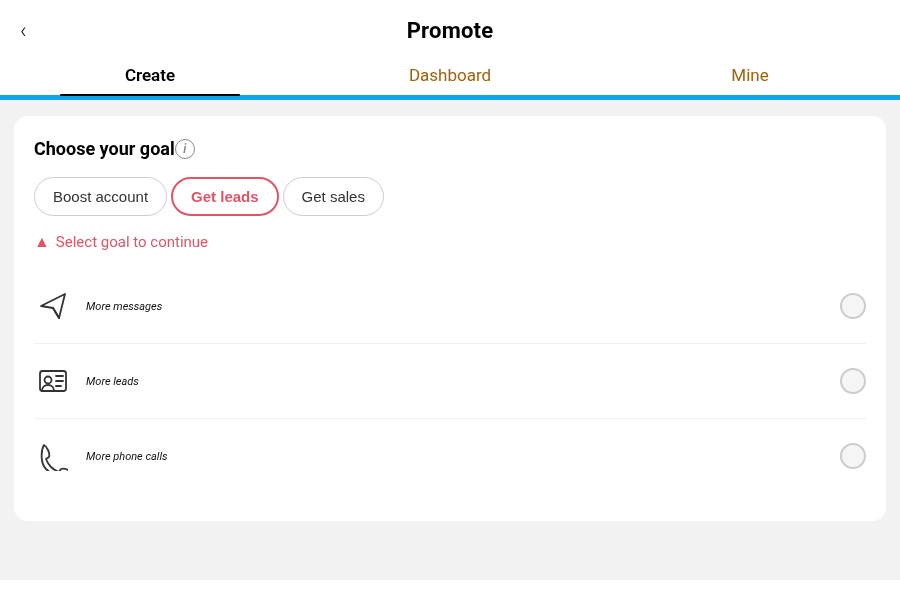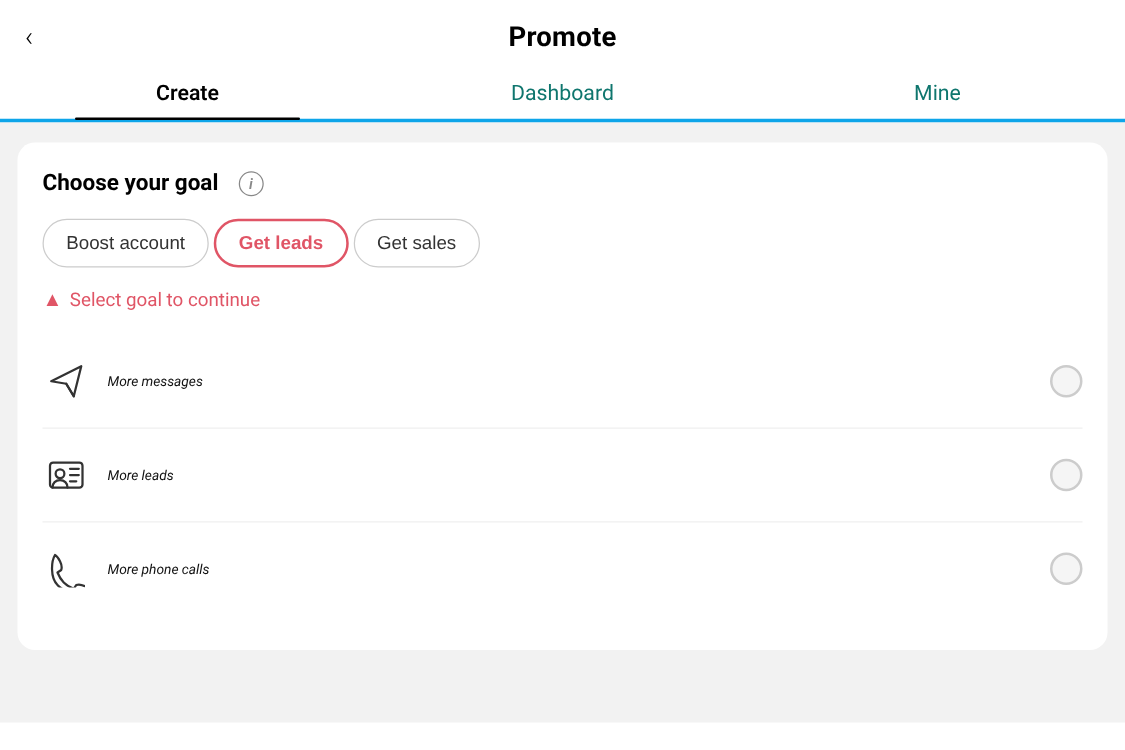--- a/index.html
+++ b/index.html
@@ -52,31 +52,31 @@
       font-weight: 700;
       color: #000;
       letter-spacing: 0.2px;
     }
 
     
     .tabs {
       display: flex;
       align-items: flex-end;
       justify-content: center;
-      border-bottom: 3px solid #0ea5e9;
+      border-bottom: 5px solid #0ea5e9;
       background: #fff;
       padding: 0;
     }
 
     .tab {
       flex: 1;
       text-align: center;
       padding: 12px 0 10px;
       font-size: 17px;
-      color: #0f766e;
+      color: #a16207;
       cursor: pointer;
       position: relative;
       font-weight: 400;
     }
 
     .tab.active {
       color: #000;
       font-weight: 600;
     }
 
@@ -101,21 +101,21 @@
     .card {
       background: #fff;
       border-radius: 14px;
       padding: 22px 20px 28px;
     }
 
     
     .goal-header {
       display: flex;
       align-items: center;
-      gap: 16px;
+      gap: 0;
       margin-bottom: 18px;
     }
 
     .goal-title {
       font-size: 18px;
       font-weight: 700;
       color: #000;
     }
 
     .info-icon {

